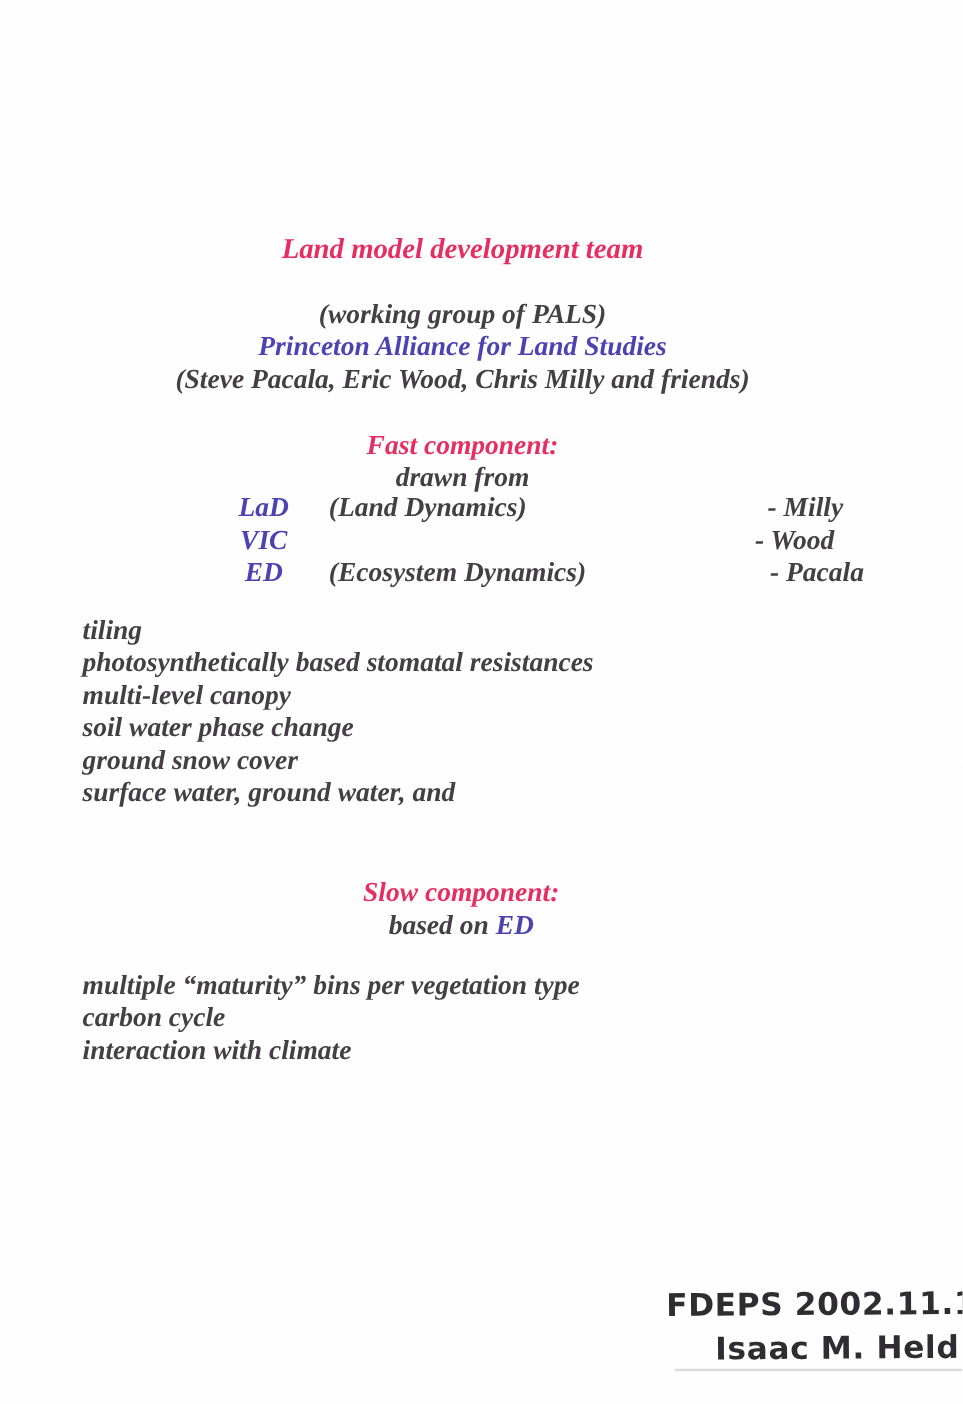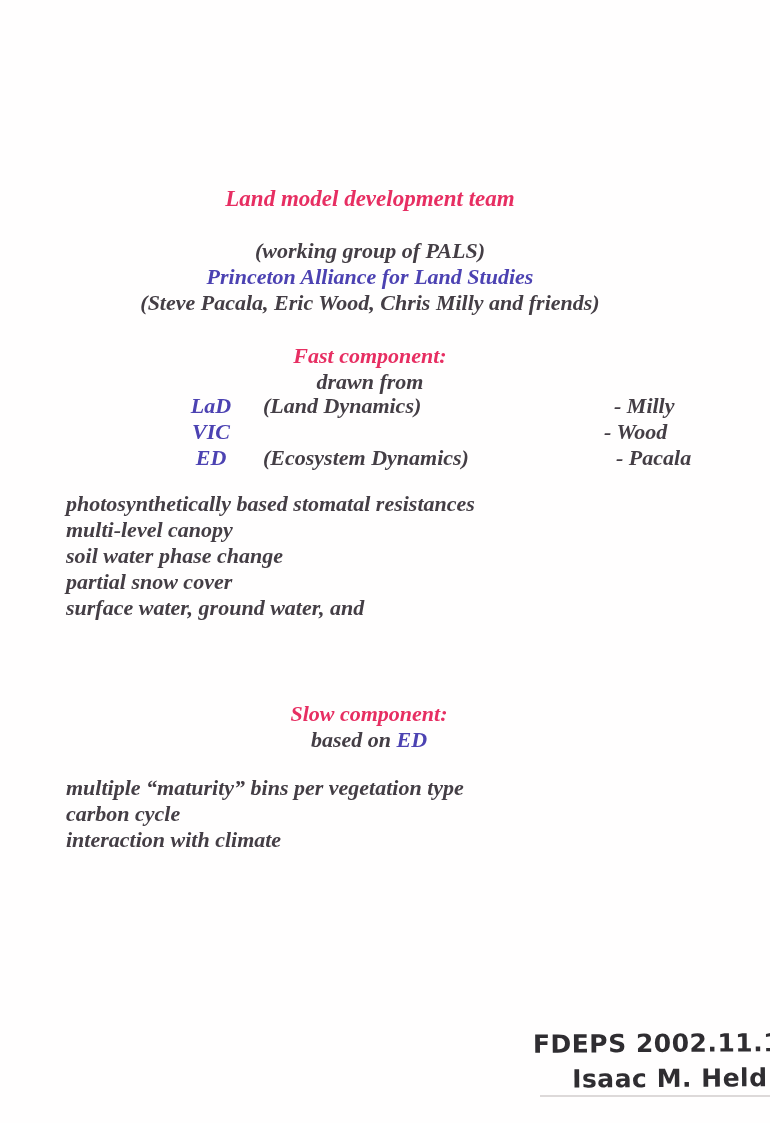--- a/index.html
+++ b/index.html
@@ -100,24 +100,25 @@
       <span class="person">- Wood</span>
     </div>
     <div class="model-row">
       <span class="abbr">ED</span>
       <span class="name">(Ecosystem Dynamics)</span>
       <span class="person">- Pacala</span>
     </div>
   </div>
 
   <div class="features features-fast">
+    <div>tiling</div>
     <div>photosynthetically based stomatal resistances</div>
     <div>multi-level canopy</div>
     <div>soil water phase change</div>
-    <div>partial snow cover</div>
+    <div>ground snow cover</div>
     <div>surface water, ground water, and</div>
   </div>
 
   <div class="centered slow-heading heading-color">Slow component:</div>
   <div class="centered based-on"><span>based on </span><span class="blue">ED</span></div>
 
   <div class="features features-slow">
     <div>multiple “maturity” bins per vegetation type</div>
     <div>carbon cycle</div>
     <div>interaction with climate</div>

